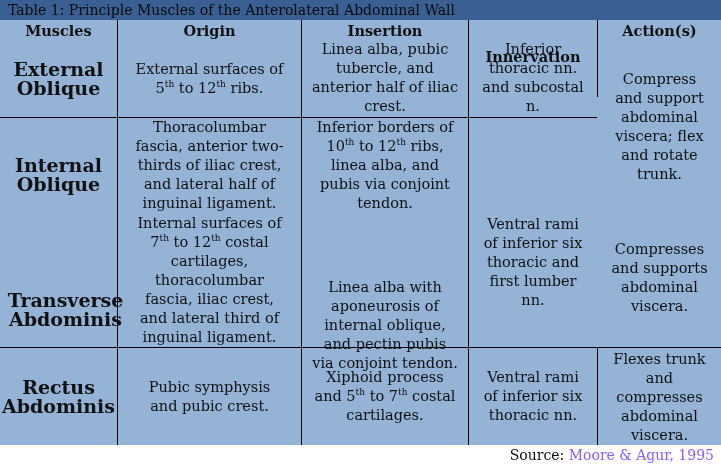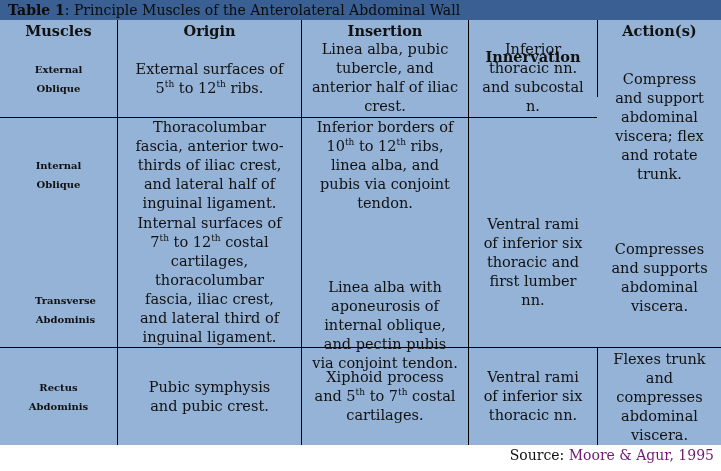--- a/index.html
+++ b/index.html
@@ -1,33 +1,33 @@
 <!DOCTYPE html>
 <html><head>
 <meta charset="utf-8">
 <style>
   html, body { margin:0; padding:0; background:#ffffff; }
   body { width:721px; height:471px; position:relative; overflow:hidden;
          font-family:"DejaVu Serif","Liberation Serif",serif; color:#111; }
   .title-bar { position:absolute; left:0; top:0; width:721px; height:20px;
                background:#3a5f93; font-size:14px; line-height:20px; padding-left:8px;
                box-sizing:border-box; white-space:nowrap; color:#0b0b0b; }
-  .title-bar b { font-weight:bold; }
+  .title-bar b { font-weight:normal; }
   .table-body { position:absolute; left:0; top:20px; width:721px; height:425px;
                 background:#95b3d7; }
   .vline { position:absolute; width:1px; background:#000; }
   .hline { position:absolute; height:1px; background:#000; }
   .cell { position:absolute; display:flex; align-items:center; justify-content:center;
           text-align:center; font-size:14.5px; line-height:19px; box-sizing:border-box; padding:0 2px; }
   .hdr { font-weight:bold; font-size:14.5px; }
-  .muscle { font-weight:bold; font-size:10px; }
+  .muscle { font-weight:bold; font-size:19px; }
   .cell span.txt { white-space:pre-line; }
   sup { font-size:9px; line-height:0; vertical-align:super; }
   .source { position:absolute; right:7px; top:446px; font-size:14px; line-height:18px; color:#111; }
-  .source .ref { color:#701a75; }
+  .source .ref { color:#8b5cf6; }
 </style>
 </head>
 <body>
 
 <div class="title-bar">
   <b>Table 1</b><span>: Principle Muscles of the Anterolateral Abdominal Wall</span>
 </div>
 
 <div class="table-body">
 

